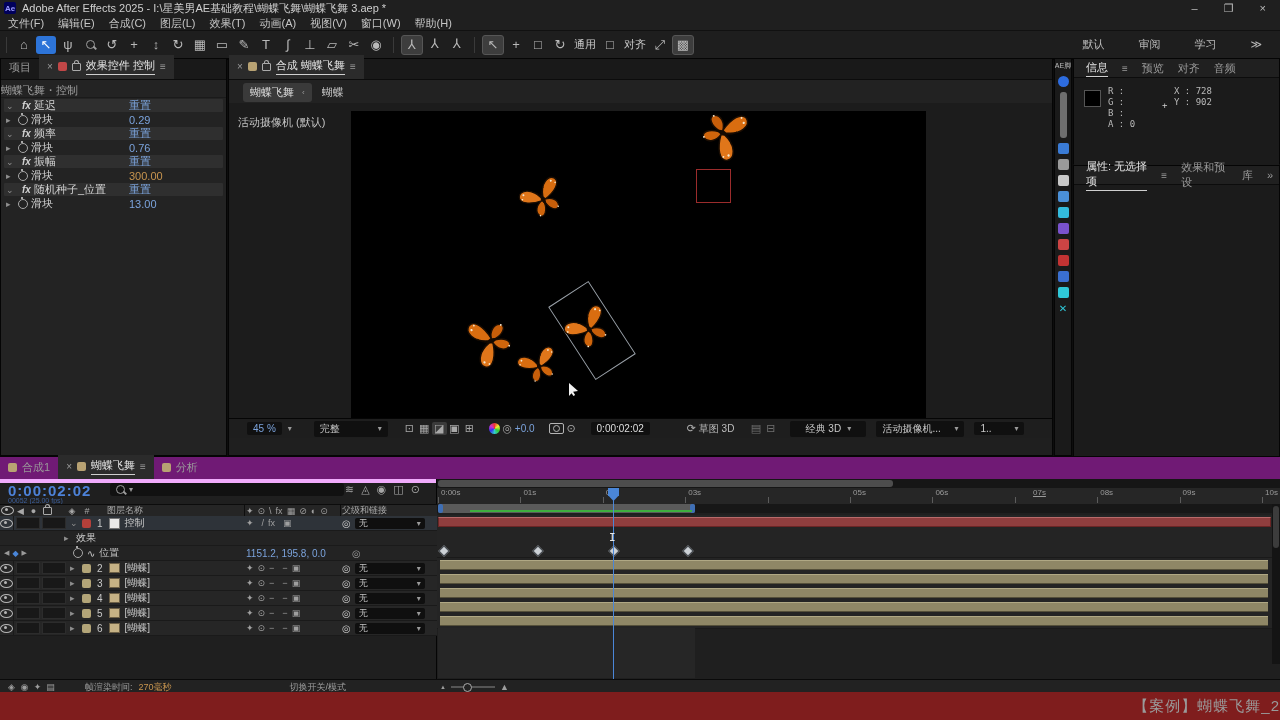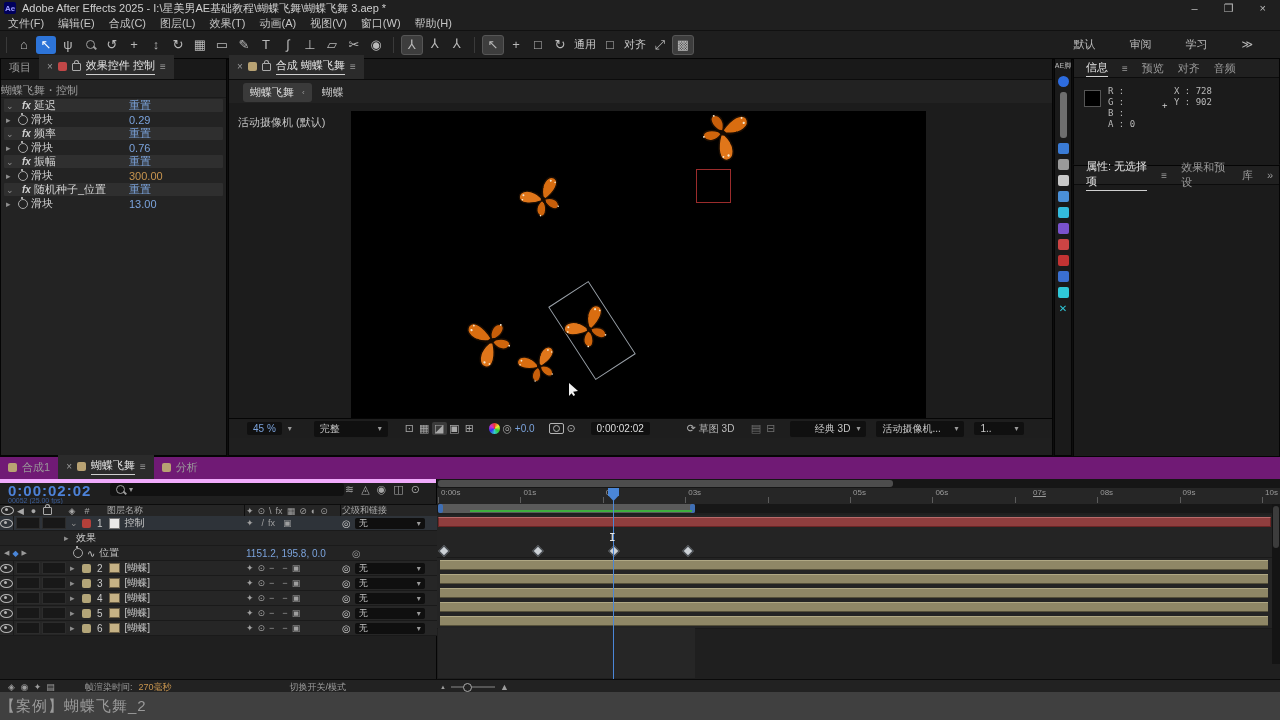--- a/index.html
+++ b/index.html
@@ -13,21 +13,21 @@
   #title-text{color:#cfcfcf;font-size:11px;white-space:nowrap}
   #win-controls{margin-left:auto;display:flex;gap:26px;padding-right:14px;color:#bbb;font-size:11px}
   #menubar{left:0;top:16px;width:1280px;height:14px;background:#1f1f1f;display:flex;align-items:center;gap:14px;padding-left:8px;border-bottom:1px solid #111}
   .menu-item{color:#c6c6c6;white-space:nowrap}
   #toolbar{left:0;top:31px;width:1280px;height:27px;background:#1e1e1e;border-bottom:2px solid #050505;display:flex;align-items:center}
   .icn{width:20px;height:18px;display:flex;align-items:center;justify-content:center;color:#b9b9b9;font-size:13px;margin:0 1px;border-radius:3px}
   .icn.active{background:#2d74d8;color:#fff}
   .icn.lit{background:#3d3d3d;border:1px solid #565656}
   .tool-sep{width:1px;height:16px;background:#3a3a3a;margin:0 6px}
   .tb-label{color:#c9c9c9;margin:0 3px;font-size:11px}
-  #workspaces{position:absolute;right:0;top:31px;height:27px;display:flex;align-items:center;gap:34px;padding-right:27px}
+  #workspaces{position:absolute;right:0;top:31px;height:27px;display:flex;align-items:center;gap:34px;padding-right:18px}
   .ws-item{color:#b9b9b9}
   #watermark{position:absolute;right:44px;top:33px;font-size:27px;color:rgba(255,255,255,.95);letter-spacing:1px;z-index:60;font-weight:500}
 
   
   .panel{position:absolute;background:#232323;border:1px solid #050505;box-sizing:border-box}
   .ptabs{height:20px;background:#191919;display:flex;align-items:flex-end;border-bottom:1px solid #0c0c0c}
   .ptab{padding:3px 8px 4px 8px;color:#9a9a9a;display:flex;align-items:center;gap:5px}
   .ptab.active{background:#2b2b2b;color:#e4e4e4}
   .ptab.active .tab-label{border-bottom:1px solid #cfcfcf;padding-bottom:1px}
   .chip{width:9px;height:9px;border-radius:2px;display:inline-block}
@@ -131,21 +131,21 @@
   .kf{position:absolute;width:6px;height:6px;background:#ccd1d6;border:1px solid #42474d;transform:rotate(45deg)}
   #playhead-line{position:absolute;left:176px;top:9px;width:1px;height:192px;background:#4a86d8;z-index:30}
   #playhead-cap{position:absolute;left:171px;top:9px;width:11px;height:13px;background:#4a86d8;clip-path:polygon(0 0,100% 0,100% 55%,50% 100%,0 55%);z-index:31}
   #ibeam{position:absolute;left:172px;top:52px;color:#e8e8e8;font-size:11px;z-index:32;font-family:"DejaVu Sans Mono",monospace}
   #vscroll{position:absolute;right:0;top:25px;width:8px;height:160px;background:#141414}
   #vscroll-thumb{position:absolute;right:1px;top:2px;width:6px;height:42px;background:#3c3c3c;border-radius:3px}
   #tl-bottom{position:absolute;left:0;top:222px;width:1280px;height:14px;background:#222;border-top:1px solid #0a0a0a;display:flex;align-items:center;font-size:9px;color:#9d9d9d}
   #zoom-slider{position:absolute;left:440px;display:flex;align-items:center;gap:5px;color:#9d9d9d}
   .slider-track{width:44px;height:2px;background:#555;position:relative}
   .slider-knob{position:absolute;left:12px;top:-3px;width:7px;height:7px;border-radius:50%;border:1px solid #aaa;background:#222}
-  #caption-bar{left:0;top:692px;width:1280px;height:28px;background:#404040;display:flex;align-items:center;justify-content:flex-start}
+  #caption-bar{left:0;top:692px;width:1280px;height:28px;background:#7f1d1d;display:flex;align-items:center;justify-content:flex-end}
   #caption{color:#9a9a9a;font-size:15px;letter-spacing:1px}
 </style>
 </head>
 <body>
 
 <div id="app">
 
   <div id="titlebar" class="abs">
     <div id="ae-logo">Ae</div>
     <div id="title-text">Adobe After Effects 2025 - I:\星美男AE基础教程\蝴蝶飞舞\蝴蝶飞舞 3.aep *</div>
@@ -357,21 +357,21 @@
         <span class="val-blue">+0.0</span>
         <span class="i-camera" style="margin-left:14px"></span>
         <span class="vb-icn">⊙</span>
         <span class="vb-well" style="margin-left:12px">
             <span style="color:#dfdfdf">0:00:02:02</span>
           </span>
         <span class="vb-icn" style="margin-left:34px">⟳</span>
         <span>草图 3D</span>
         <span class="vb-icn" style="margin-left:14px;color:#6f6f6f">▤</span>
         <span class="vb-icn" style="color:#6f6f6f">⊟</span>
-        <span class="vb-well" style="margin-left:12px;width:64px;justify-content:flex-end">
+        <span class="vb-well" style="margin-left:12px;width:64px;justify-content:center">
             <span>经典 3D</span>
             <span class="caret">▾</span>
           </span>
         <span class="vb-well" style="margin-left:10px;width:76px;justify-content:space-between">
             <span>活动摄像机...</span>
             <span class="caret">▾</span>
           </span>
         <span class="vb-well" style="margin-left:10px;width:38px;justify-content:space-between">
             <span>1..</span>
             <span class="caret">▾</span>

